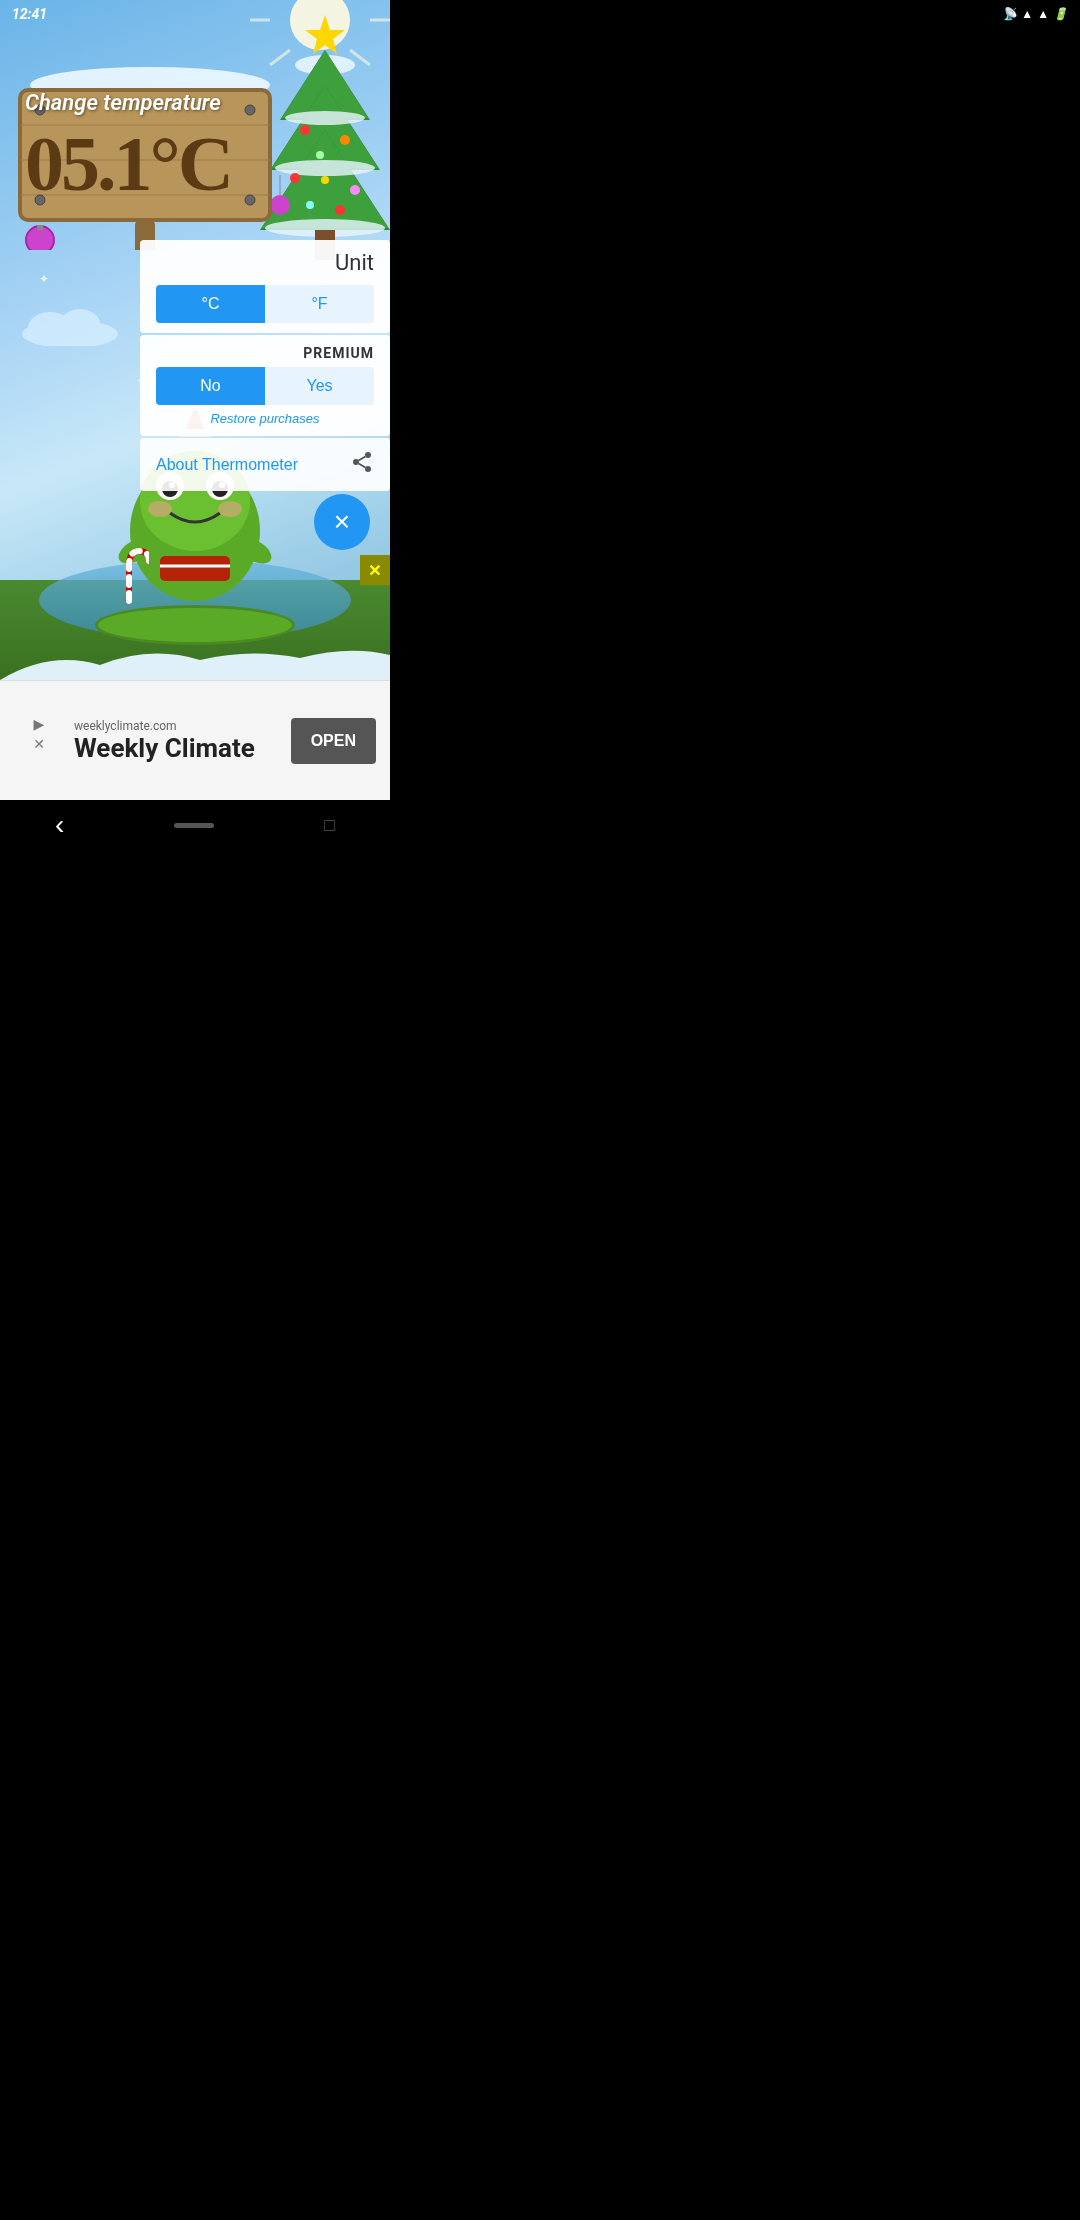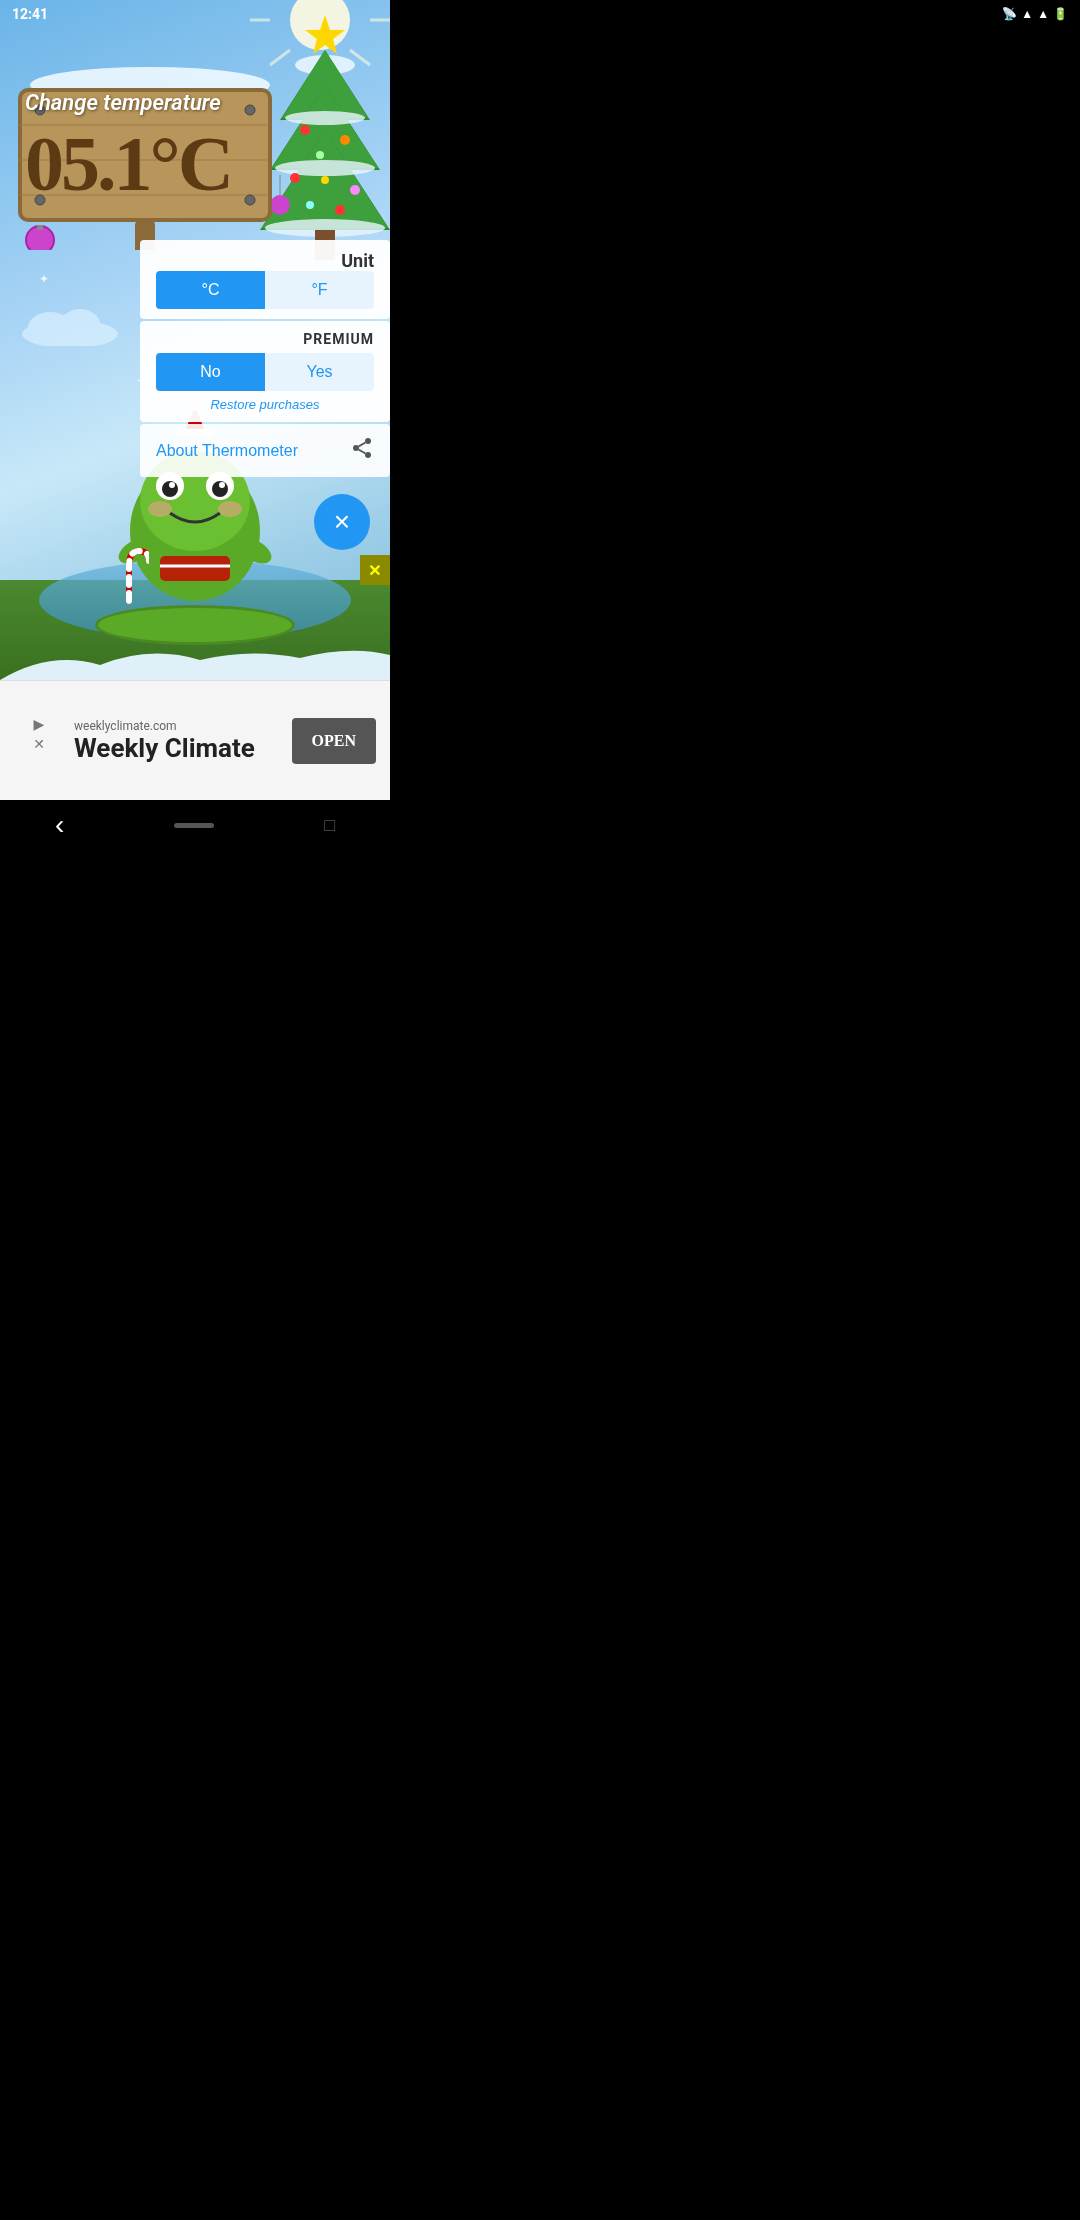--- a/index.html
+++ b/index.html
@@ -16,20 +16,21 @@
     .status-bar {
       position: absolute;
       top: 0; left: 0; right: 0;
       height: 28px;
       display: flex;
       align-items: center;
       justify-content: space-between;
       padding: 0 12px;
       z-index: 100;
       background: transparent;
+      font-style: italic;
     }
     .status-time {
       color: #fff;
       font-size: 14px;
       font-weight: bold;
     }
     .status-icons {
       display: flex;
       align-items: center;
       gap: 4px;
@@ -123,25 +124,25 @@
 
     
     .unit-panel {
       background: rgba(255,255,255,0.95);
       border-radius: 4px;
       padding: 10px 16px;
       margin-bottom: 2px;
       text-align: center;
     }
     .unit-title {
-      font-size: 18px;
-      font-weight: 700;
+      font-size: 22px;
+      font-weight: 400;
       color: #333;
       text-align: right;
-      margin-bottom: 0;
+      margin-bottom: 10px;
     }
     .unit-buttons {
       display: flex;
       gap: 0;
       border-radius: 4px;
       overflow: hidden;
     }
     .unit-btn {
       flex: 1;
       padding: 10px;
@@ -286,21 +287,20 @@
     }
     .ad-open-btn {
       background: #555;
       color: #fff;
       padding: 14px 20px;
       font-size: 16px;
       font-weight: bold;
       border: none;
       border-radius: 4px;
       cursor: pointer;
-      font-family: Liberation Serif, serif;
     }
 
     
     .nav-bar {
       position: relative;
       width: 390px;
       height: 50px;
       background: #000;
       display: flex;
       align-items: center;

